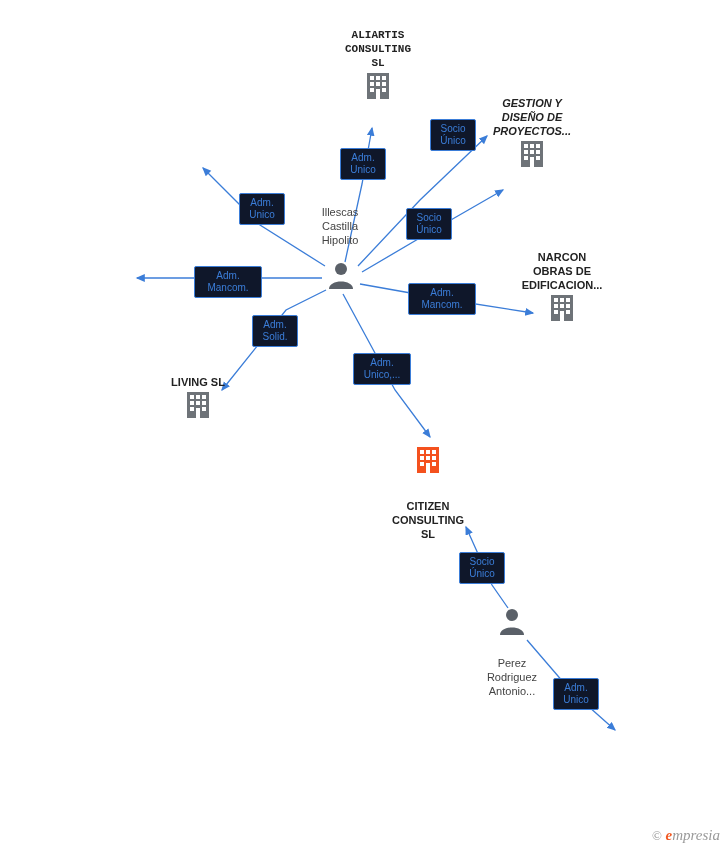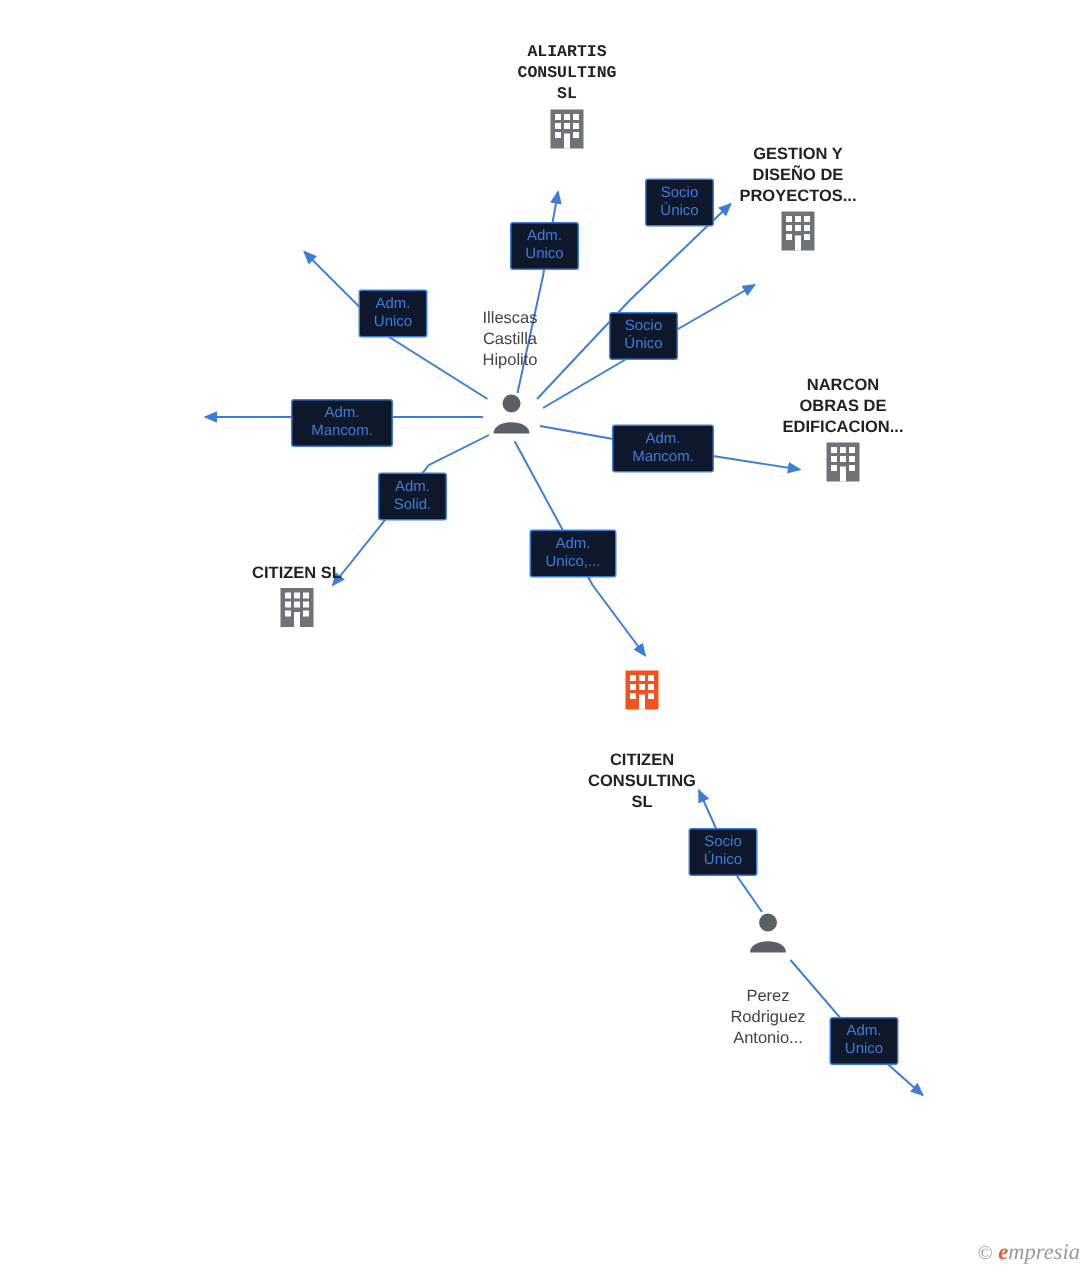--- a/index.html
+++ b/index.html
@@ -132,21 +132,21 @@
         <rect x="12" y="12" width="4" height="4" fill="#ffffff"></rect>
         <rect x="18" y="12" width="4" height="4" fill="#ffffff"></rect>
         <rect x="6" y="18" width="4" height="4" fill="#ffffff"></rect>
         <rect x="18" y="18" width="4" height="4" fill="#ffffff"></rect>
         <rect x="12" y="19" width="4" height="10" fill="#ffffff"></rect>
       </svg>
     </span>
   </div>
 
 
-  <div class="node" style="left:472px; top:96px; width:120px;">
+  <div class="node" style="left:472px; top:96px; width:120px;font-style:italic;">
     <div class="label bold" style="white-space:pre-line;">GESTION Y
 DISEÑO DE
 PROYECTOS...</div>
     <span class="icon-building">
       <svg width="28" height="30" viewBox="0 0 28 30">
         <rect x="3" y="3" width="22" height="26" fill="#6e7378"></rect>
         <rect x="6" y="6" width="4" height="4" fill="#ffffff"></rect>
         <rect x="12" y="6" width="4" height="4" fill="#ffffff"></rect>
         <rect x="18" y="6" width="4" height="4" fill="#ffffff"></rect>
         <rect x="6" y="12" width="4" height="4" fill="#ffffff"></rect>
@@ -174,21 +174,21 @@
         <rect x="12" y="12" width="4" height="4" fill="#ffffff"></rect>
         <rect x="18" y="12" width="4" height="4" fill="#ffffff"></rect>
         <rect x="6" y="18" width="4" height="4" fill="#ffffff"></rect>
         <rect x="18" y="18" width="4" height="4" fill="#ffffff"></rect>
         <rect x="12" y="19" width="4" height="10" fill="#ffffff"></rect>
       </svg>
     </span>
   </div>
 
   <div class="node" style="left:143px; top:375px; width:110px;">
-    <div class="label bold" style="white-space:pre-line;">CITIZEN SL</div>
+    <div class="label bold" style="white-space:pre-line;">LIVING SL</div>
     <span class="icon-building">
       <svg width="28" height="30" viewBox="0 0 28 30">
         <rect x="3" y="3" width="22" height="26" fill="#6e7378"></rect>
         <rect x="6" y="6" width="4" height="4" fill="#ffffff"></rect>
         <rect x="12" y="6" width="4" height="4" fill="#ffffff"></rect>
         <rect x="18" y="6" width="4" height="4" fill="#ffffff"></rect>
         <rect x="6" y="12" width="4" height="4" fill="#ffffff"></rect>
         <rect x="12" y="12" width="4" height="4" fill="#ffffff"></rect>
         <rect x="18" y="12" width="4" height="4" fill="#ffffff"></rect>
         <rect x="6" y="18" width="4" height="4" fill="#ffffff"></rect>

